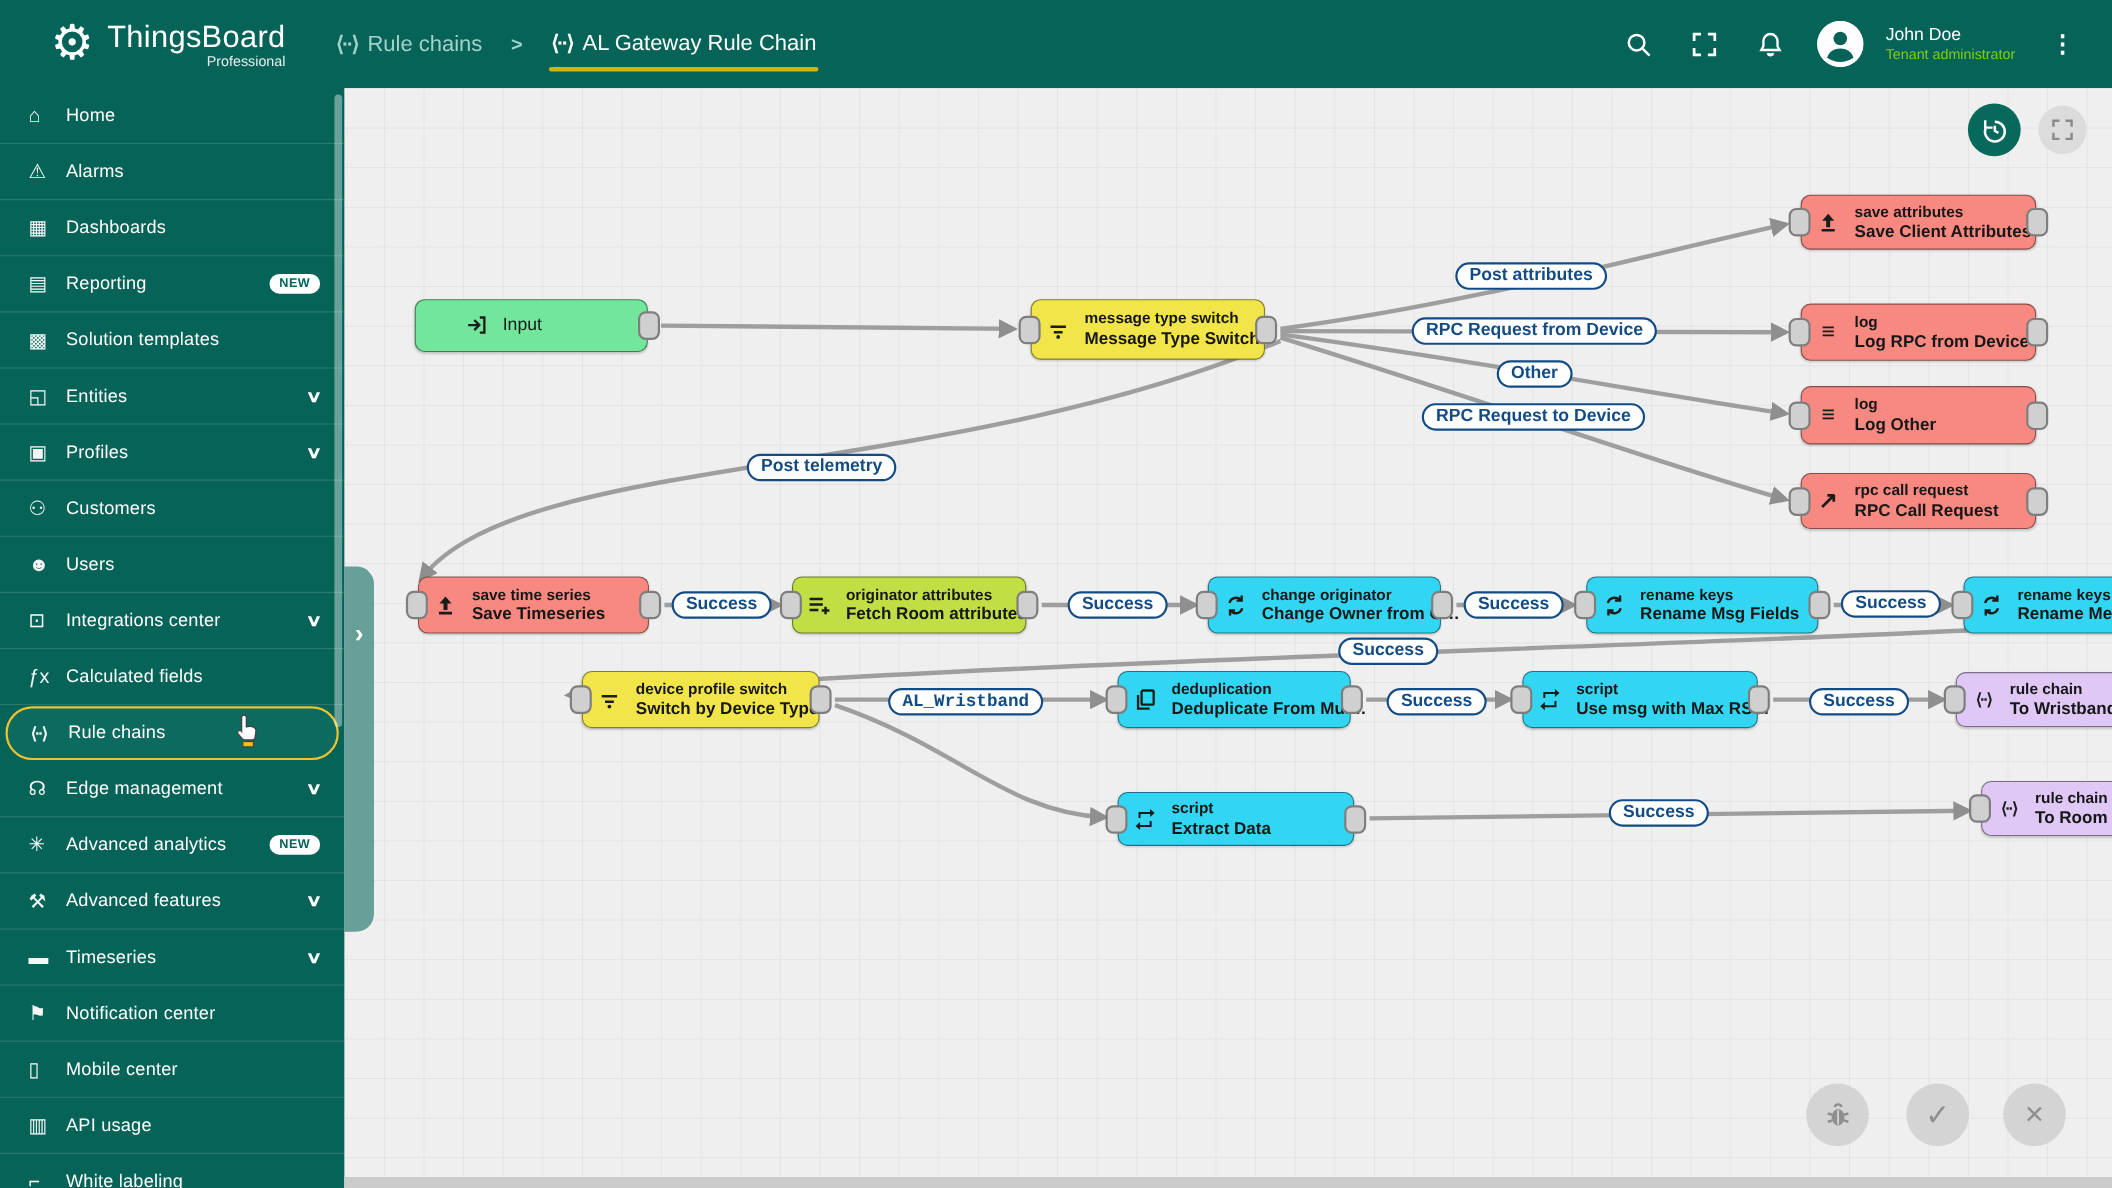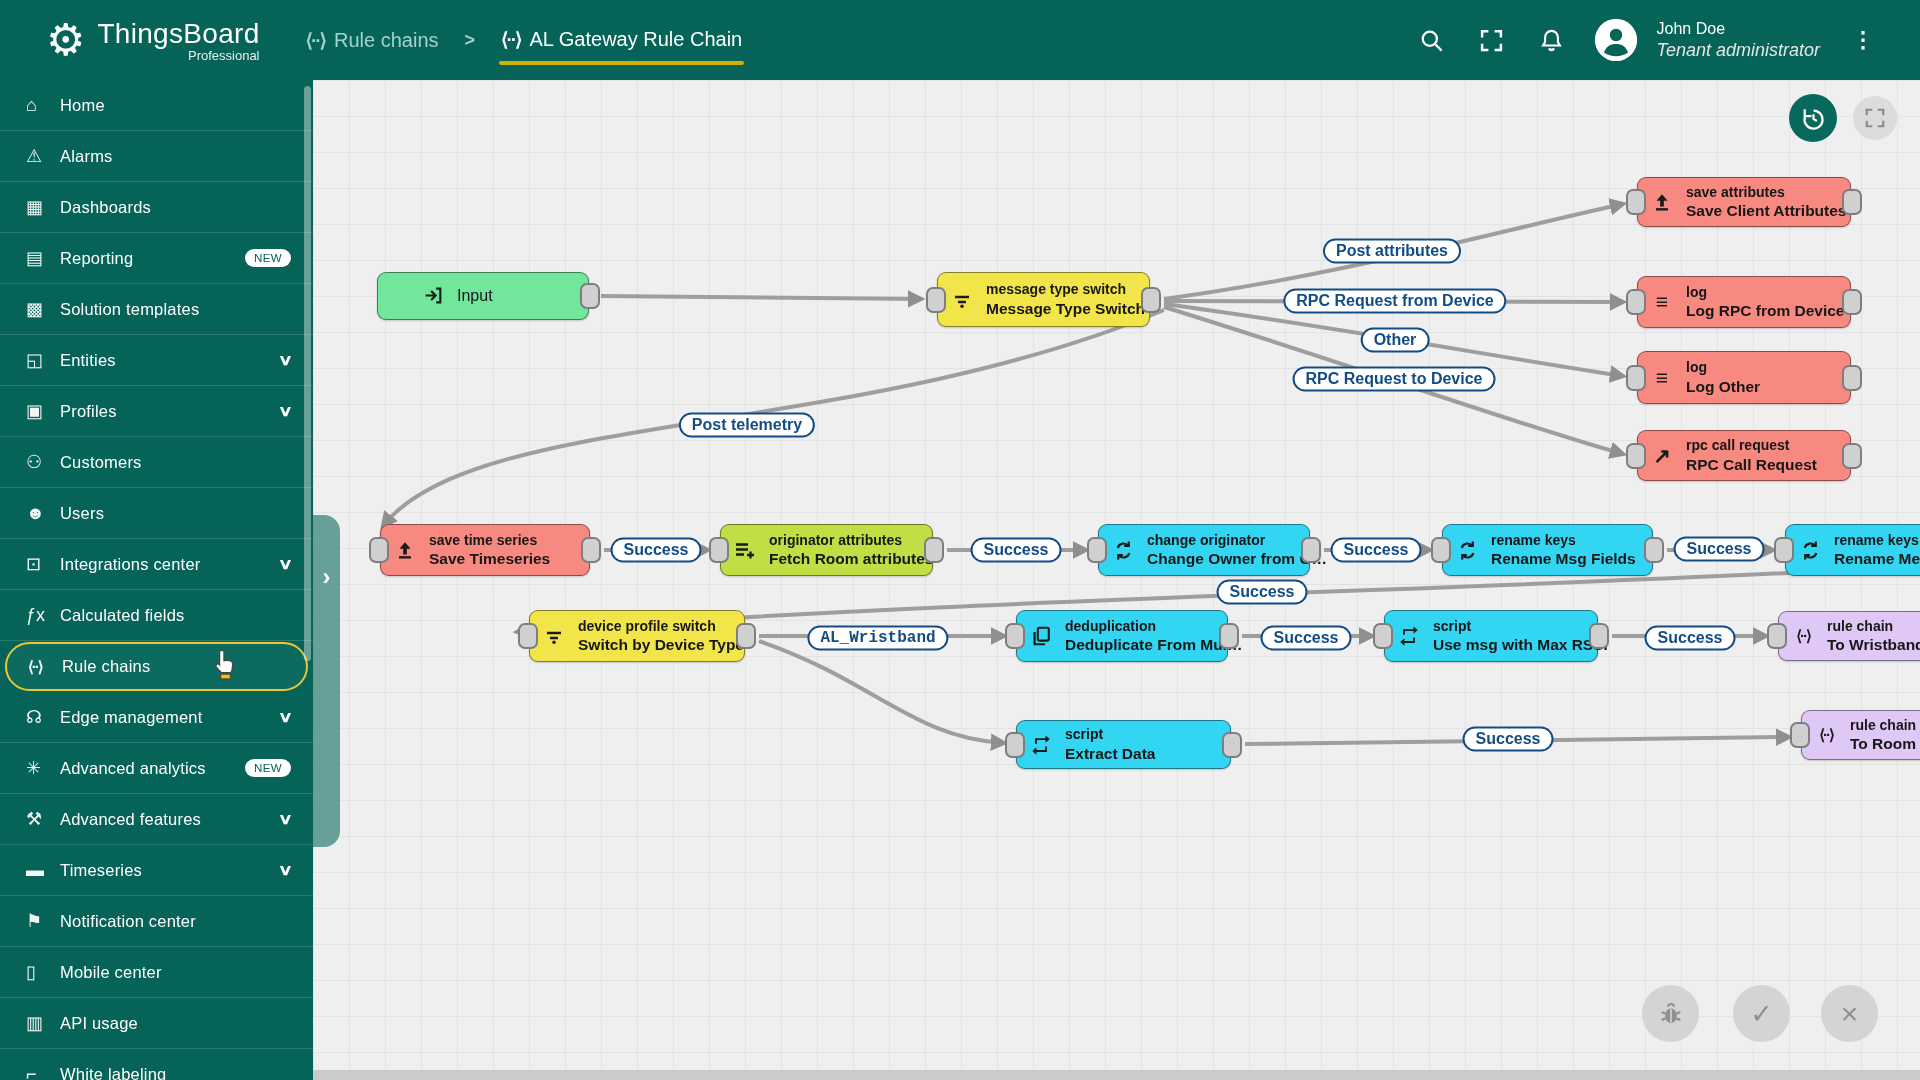--- a/index.html
+++ b/index.html
@@ -14,40 +14,40 @@
   .logo-title { font-size:28px; font-weight:500; letter-spacing:.3px; }
   .logo-sub { font-size:13px; text-align:right; margin-top:-2px; color:rgba(255,255,255,.9); }
   .breadcrumb { display:flex; align-items:center; margin-left:46px; font-size:20px; }
   .bc-item { display:flex; align-items:center; gap:9px; }
   .bc-prev { color:#a3d2cb; }
   .bc-sep { margin:0 26px; color:#a3d2cb; font-size:18px; font-weight:700; }
   .bc-current { color:#fff; position:relative; padding-bottom:2px; }
   .bc-current::after { content:""; position:absolute; left:-2px; right:-2px; bottom:-12px;
     height:4px; background:#d4b106; border-radius:2px; }
   .bc-icon { font-weight:700; letter-spacing:-2px; font-size:19px; }
-  .header-actions { margin-left:auto; display:flex; align-items:center; gap:26px; margin-right:40px; }
+  .header-actions { margin-left:auto; display:flex; align-items:center; gap:26px; margin-right:28px; }
   .hbtn { width:34px; height:34px; display:flex; align-items:center; justify-content:center; cursor:pointer; }
   .avatar { width:42px; height:42px; border-radius:50%; background:#fff; display:flex;
     align-items:center; justify-content:center; }
   .user-block { line-height:1.25; margin-left:-6px; }
   .user-name { font-size:16px; }
-  .user-role { font-size:18px; color:#e5e5e5;font-style:italic; }
+  .user-role { font-size:13px; color:#84cc16; }
   .dots { font-size:22px; font-weight:700; letter-spacing:0; cursor:pointer; padding:0 6px; }
 
   
   .sidebar { position:absolute; left:0; top:80px; width:313px; height:1000px;
     background:#066358; z-index:40; overflow:hidden; }
   .sidebar ul { margin:0; padding:0; list-style:none; }
   .sb-item { height:51px; display:flex; align-items:center; color:#fff;
     border-bottom:1px solid rgba(255,255,255,.14); padding-left:26px; cursor:pointer; }
   .sb-icon { width:34px; font-size:18px; opacity:.95; flex:0 0 34px; }
   .sb-label { font-size:16.5px; font-weight:500; letter-spacing:.2px; }
   .sb-right { margin-left:auto; margin-right:22px; }
   .sb-chevron { font-size:15px; font-weight:700; transform:scaleX(1.4); }
-  .sb-badge { background:#fff; color:#066358; font-size:11.5px; font-weight:400;
+  .sb-badge { background:#fff; color:#066358; font-size:11.5px; font-weight:700;
     padding:3px 9px; border-radius:10px; letter-spacing:.4px; }
   .sb-item.selected { border:2px solid #f0c330; border-radius:26px; background:#0d6a5e;
     height:49px; margin:1px 5px; padding-left:21px; }
   .sidebar-scroll { position:absolute; right:2px; top:6px; width:7px; height:575px;
     background:rgba(255,255,255,.4); border-radius:4px; }
 
   
   .canvas { position:absolute; left:313px; top:80px; width:1607px; height:990px;
     overflow:hidden; background-color:#efefef;
     background-image:linear-gradient(#e3e3e3 1px, transparent 1px),

